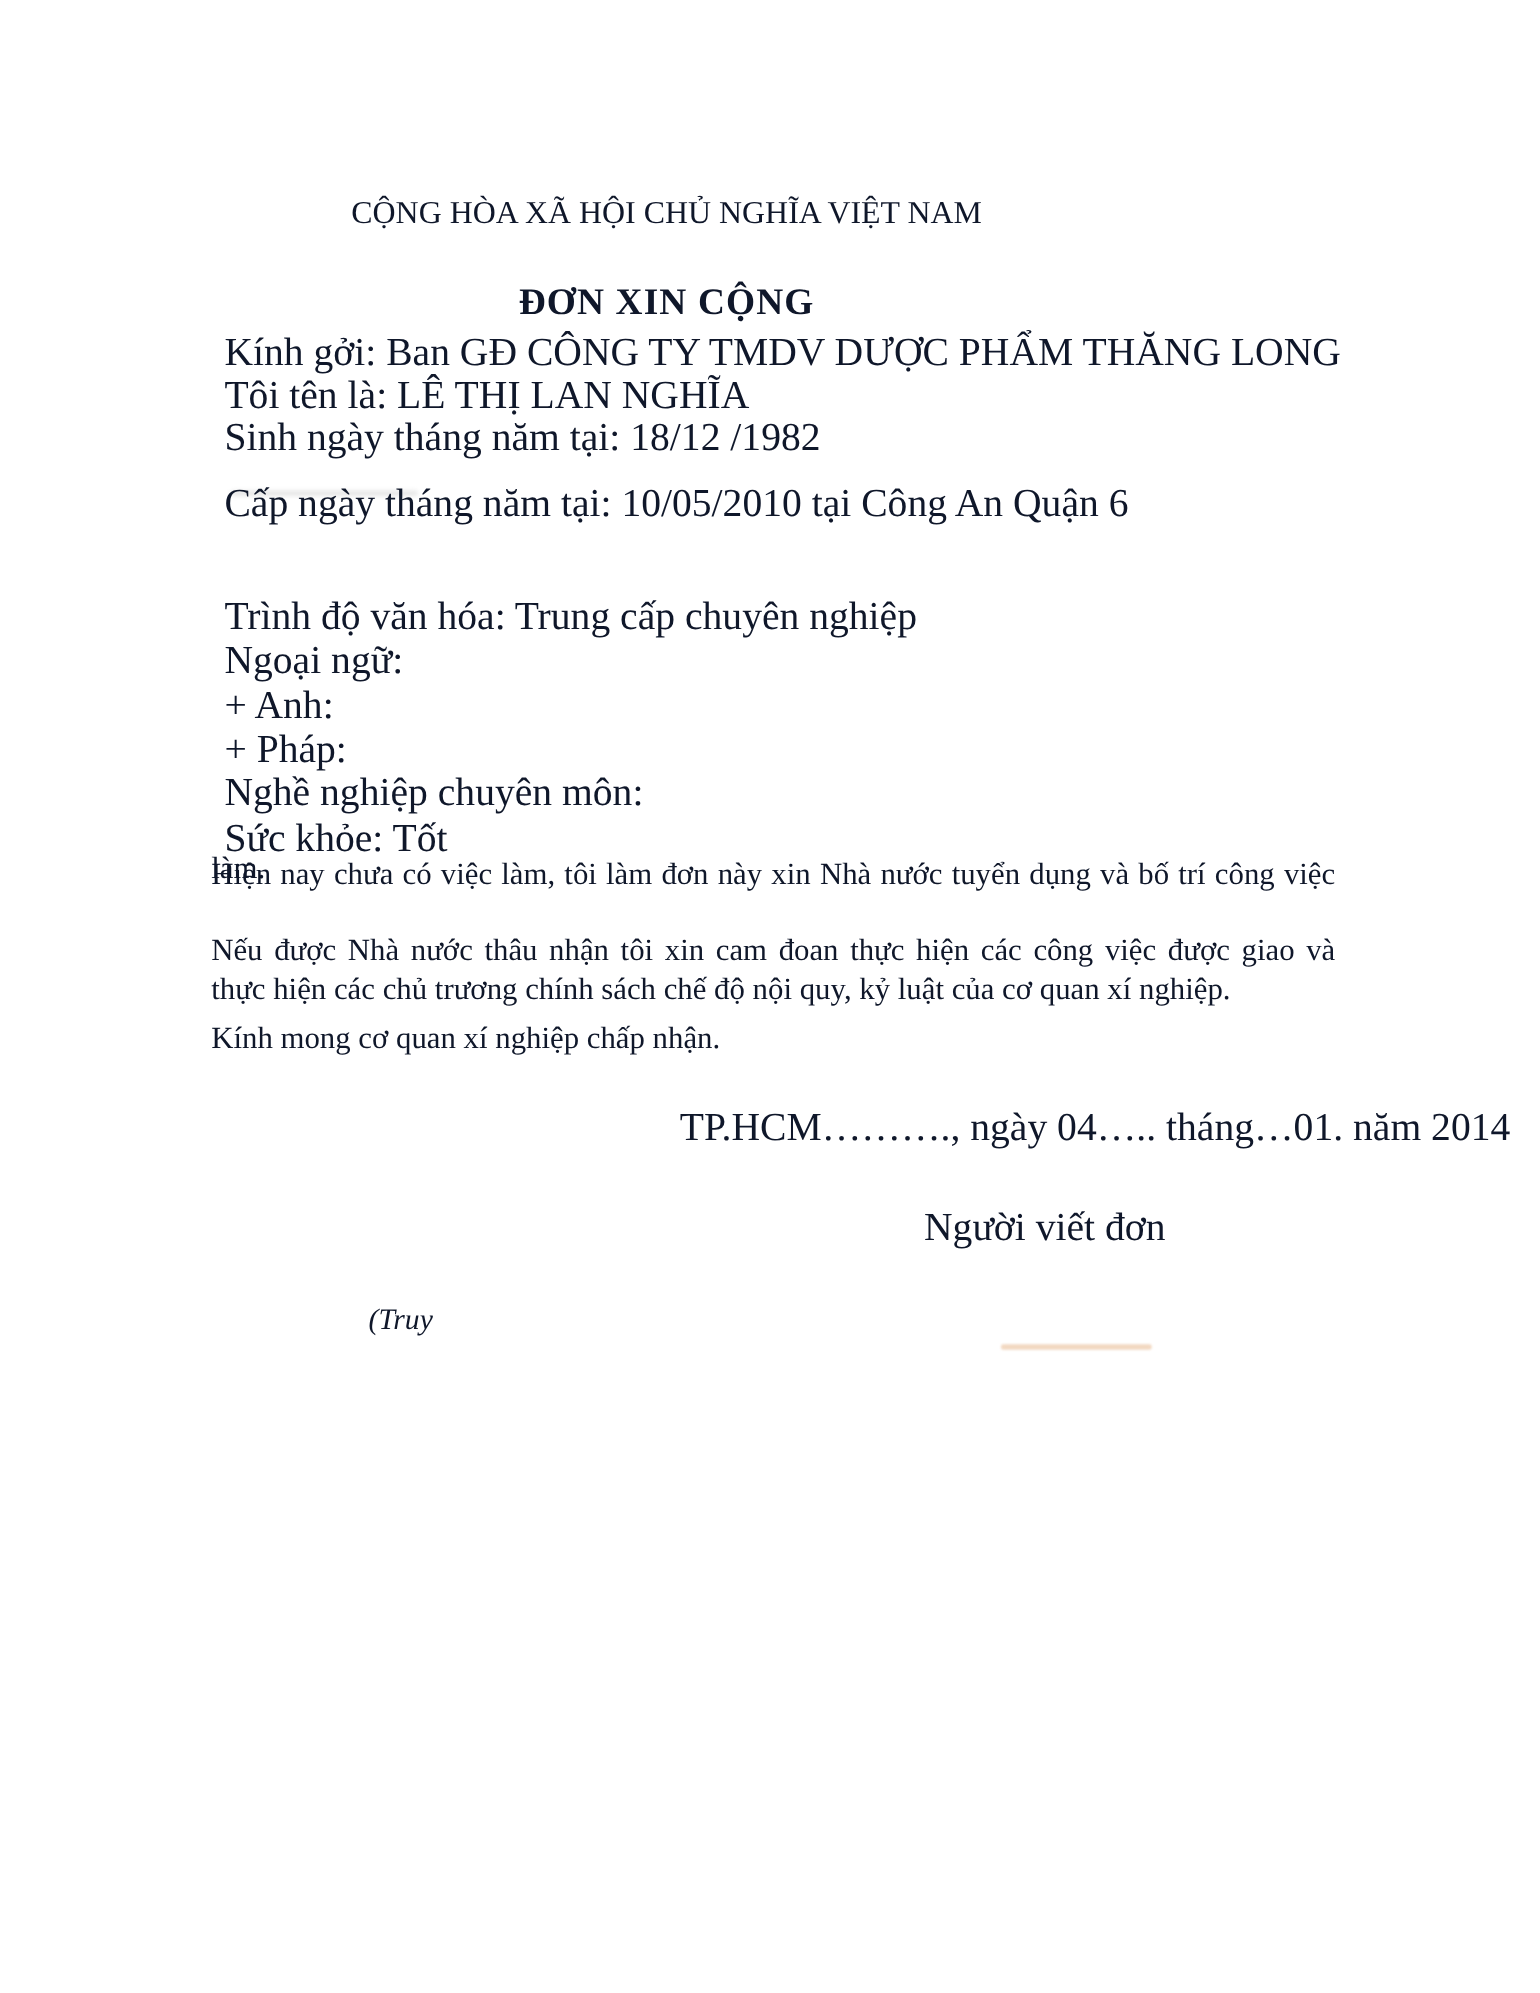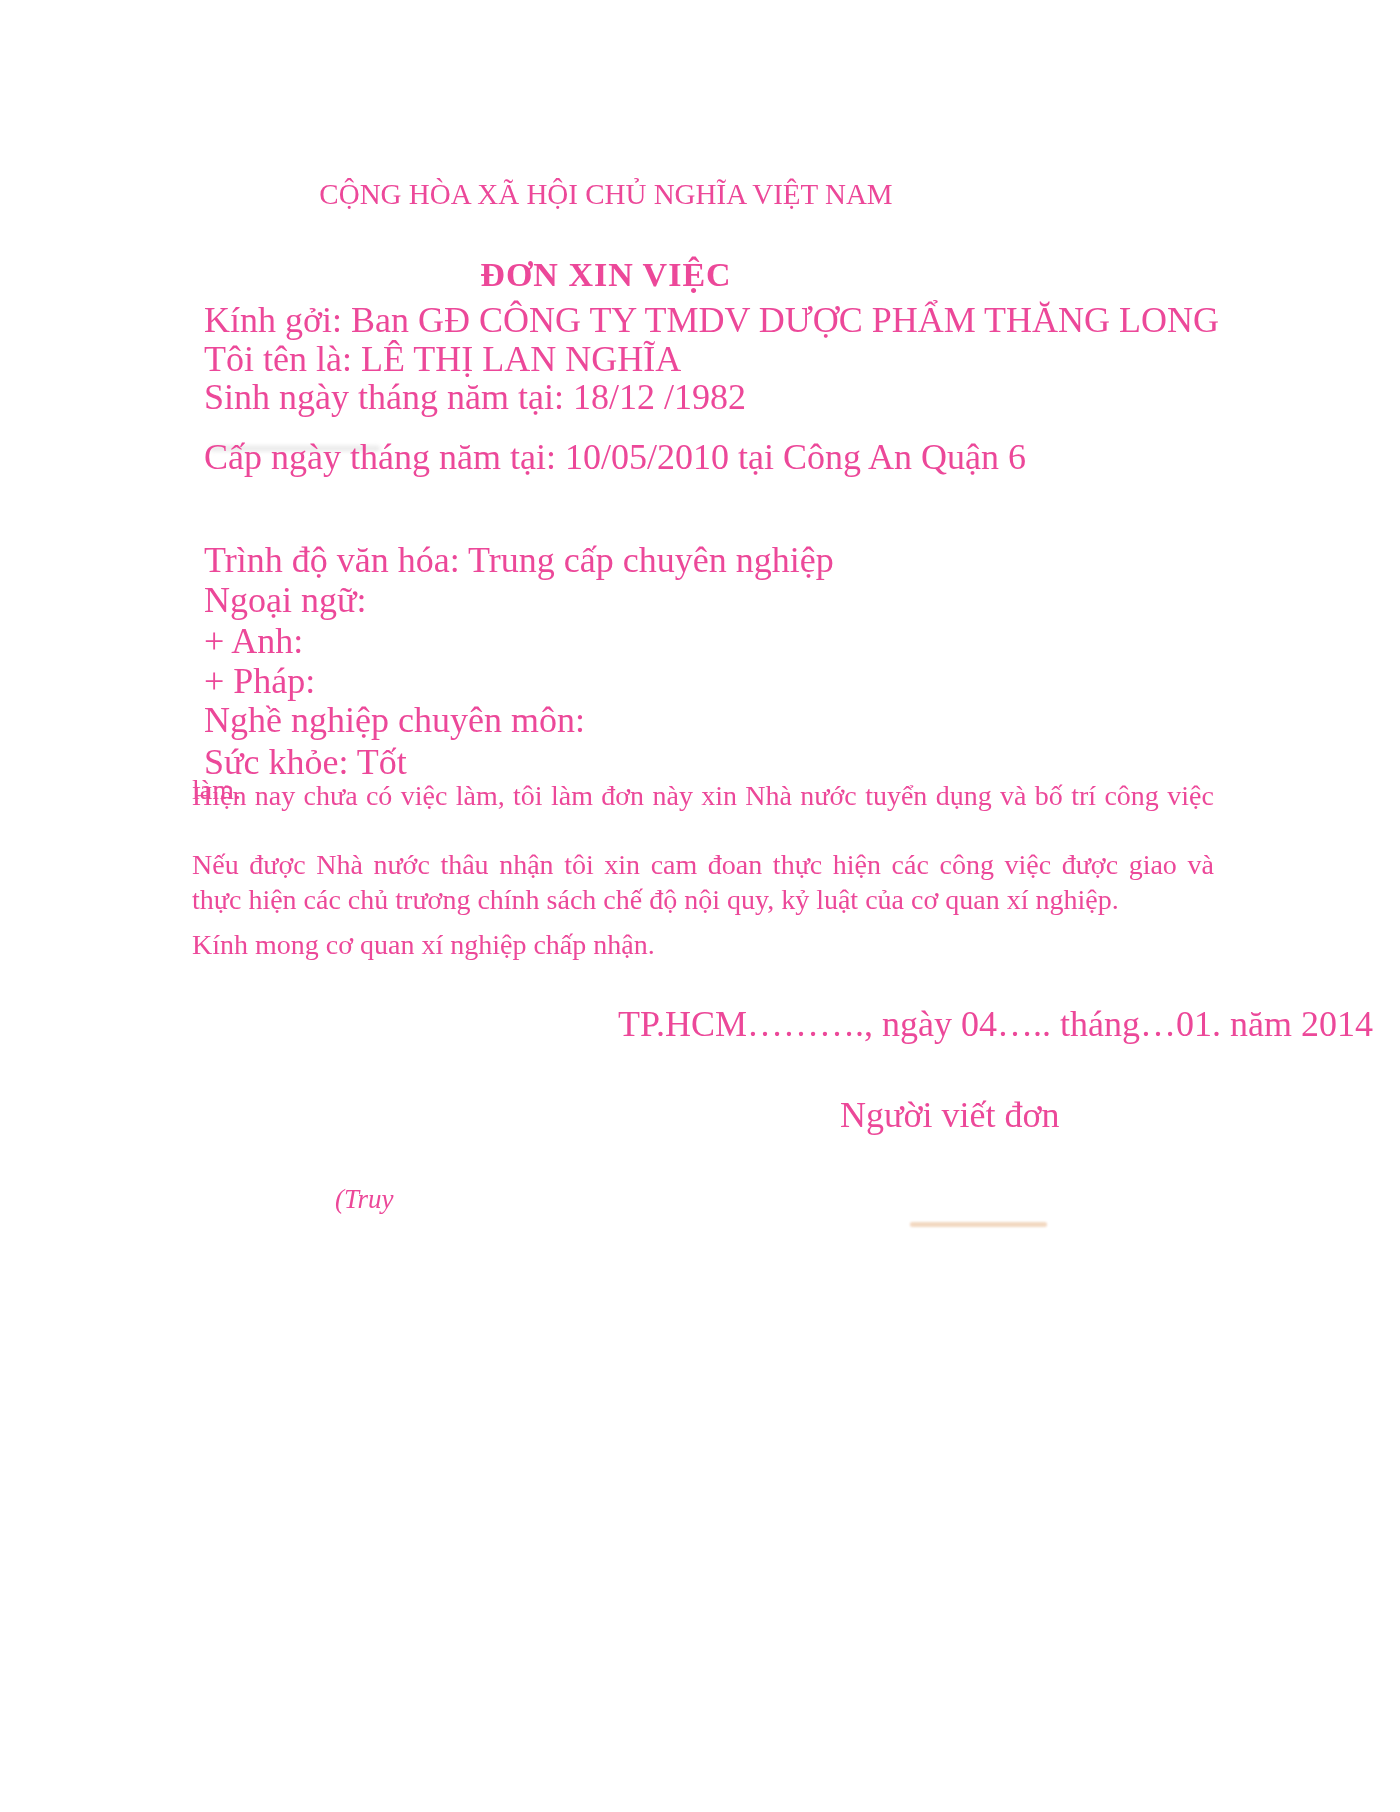--- a/index.html
+++ b/index.html
@@ -6,21 +6,21 @@
     margin: 0;
     padding: 0;
     background: #ffffff;
   }
   .page {
     position: relative;
     width: 1400px;
     height: 1812px;
     background: #ffffff;
     font-family: "Liberation Serif", "DejaVu Serif", serif;
-    color: #ec4899;
+    color: #0f172a;
     overflow: hidden;
   }
   .line {
     position: absolute;
     font-size: 36px;
     line-height: 1.15;
     white-space: nowrap;
   }
   .centerblock {
     position: absolute;
@@ -76,21 +76,21 @@
   }
 </style>
 </head>
 <body>
 
 <div class="page">
 
   <div class="centerblock" style="top: 178px;">CỘNG HÒA XÃ HỘI CHỦ NGHĨA VIỆT NAM</div>
 
 
-  <div class="centerblock doc-title" style="top: 255px;">ĐƠN XIN VIỆC</div>
+  <div class="centerblock doc-title" style="top: 255px;">ĐƠN XIN CỘNG</div>
 
   <div class="line field" style="top: 300px;">Kính gởi: Ban GĐ CÔNG TY TMDV DƯỢC PHẨM THĂNG LONG</div>
   <div class="line field" style="top: 339px;">Tôi tên là: LÊ THỊ LAN NGHĨA</div>
   <div class="line field" style="top: 377px;">Sinh ngày tháng năm tại: 18/12 /1982</div>
 
   <div class="smudge" style="left: 210px; top: 446px; width: 170px; height: 5px;"></div>
 
   <div class="line field" style="top: 437px;">Cấp ngày tháng năm tại: 10/05/2010 tại Công An Quận 6</div>
   <div class="line field" style="top: 540px;">Trình độ văn hóa: Trung cấp chuyên nghiệp</div>
   <div class="line field" style="top: 580px;">Ngoại ngữ:</div>

